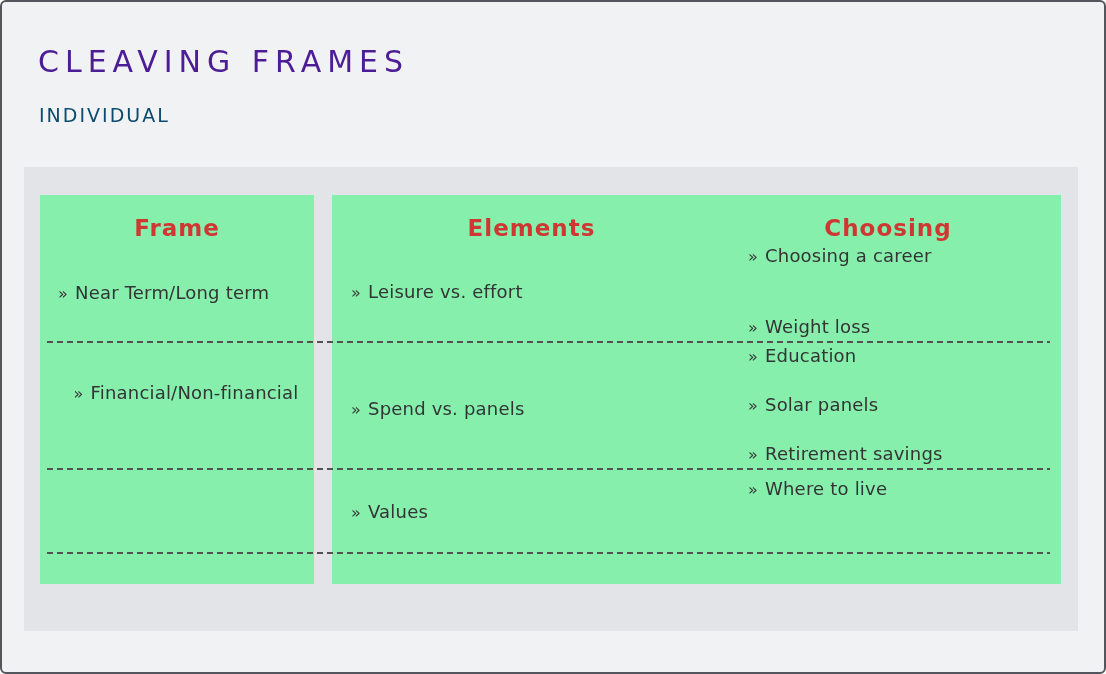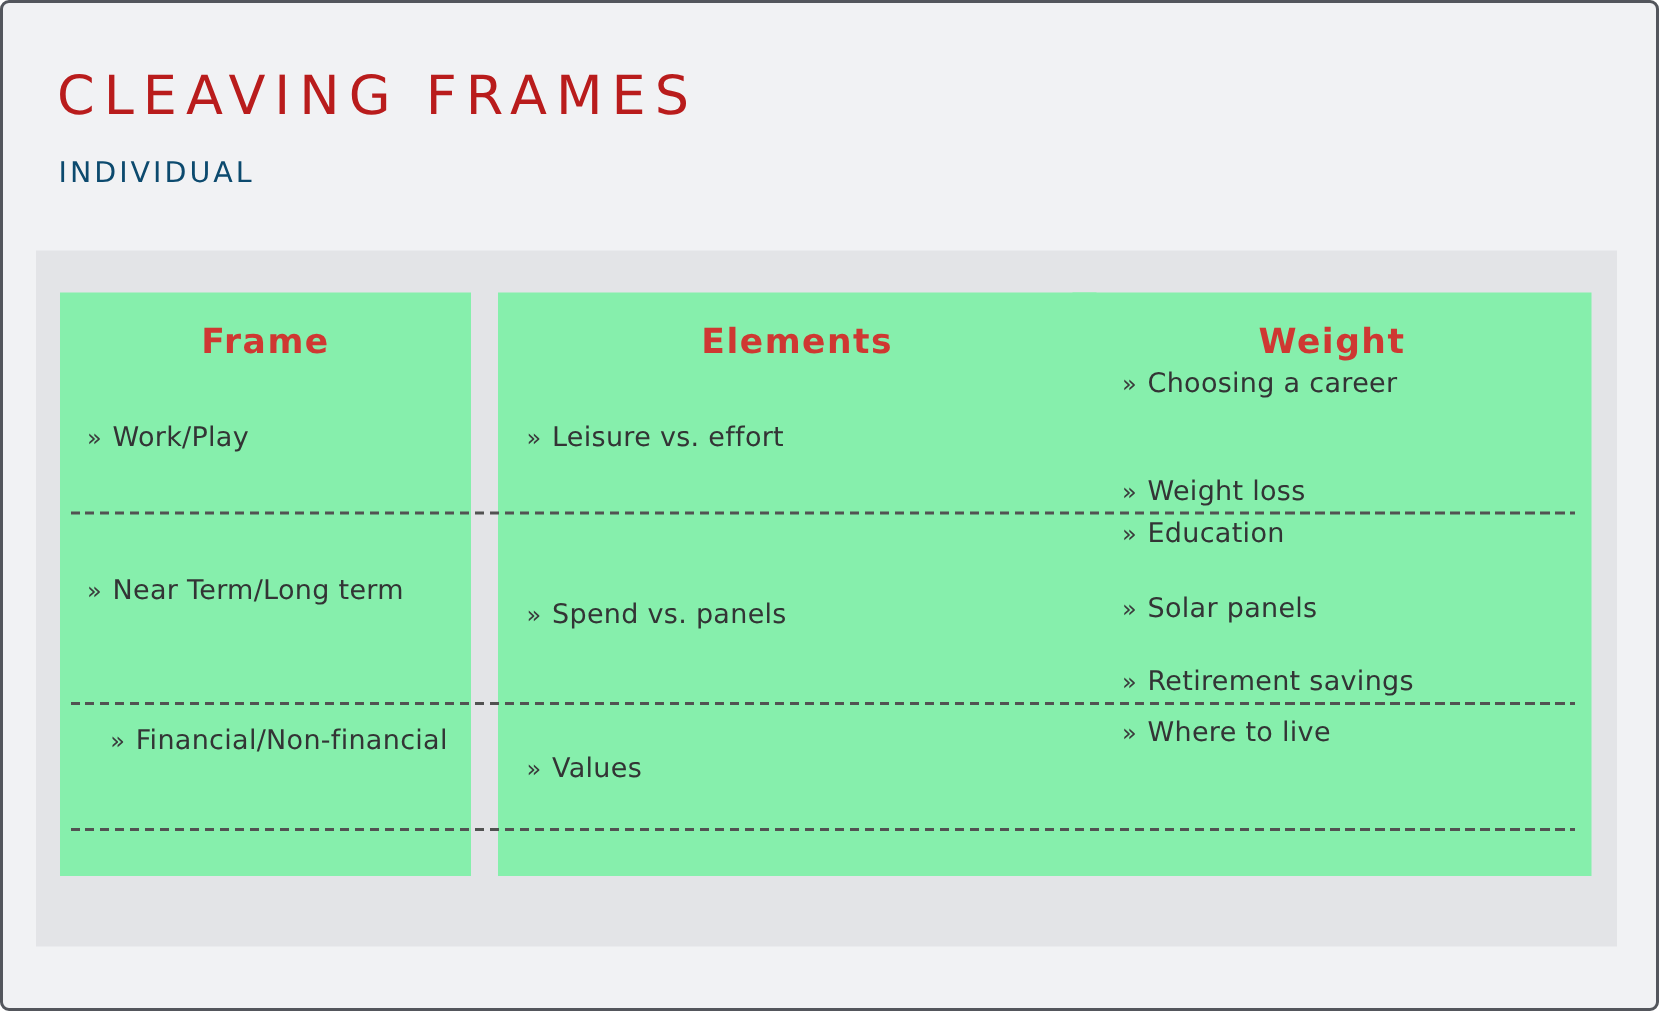--- a/index.html
+++ b/index.html
@@ -15,24 +15,24 @@
     box-sizing: border-box;
     background: #f1f2f4;
     border: 2px solid #53565c;
     border-radius: 6px;
     overflow: hidden;
   }
   .title {
     position: absolute;
     left: 36px;
     top: 42px;
-    font-size: 36px;
+    font-size: 30px;
     font-weight: 500;
     letter-spacing: 6px;
-    color: #b91c1c;
+    color: #4c1d95;
     white-space: nowrap;
     text-align: center;
   }
   .subtitle {
     position: absolute;
     left: 37px;
     top: 102px;
     font-size: 19px;
     font-weight: 500;
     letter-spacing: 2px;
@@ -114,23 +114,20 @@
 <body>
 
 <div class="page">
   <div class="title">CLEAVING FRAMES</div>
   <div class="subtitle">INDIVIDUAL</div>
 
   <div class="panel">
 
     <div class="col c0">
       <div class="col-header">Frame</div>
-      <div class="cell r1">
-        <div class="item"><span class="bullet">»</span><span>Work/Play</span></div>
-      </div>
       <div class="cell r2">
         <div class="item"><span class="bullet">»</span><span>Near Term/Long term</span></div>
       </div>
       <div class="cell r3">
         <div class="item"><span class="bullet">»</span><span>Financial/Non-financial</span></div>
       </div>
     </div>
 
     <div class="col c1">
       <div class="col-header">Elements</div>
@@ -139,21 +136,21 @@
       </div>
       <div class="cell r2">
         <div class="item"><span class="bullet">»</span><span>Spend vs. panels</span></div>
       </div>
       <div class="cell r3">
         <div class="item"><span class="bullet">»</span><span>Values</span></div>
       </div>
     </div>
 
     <div class="col c2">
-      <div class="col-header">Weight</div>
+      <div class="col-header">Choosing</div>
       <div class="cell r1">
         <div class="item"><span class="bullet">»</span><span>Choosing a career</span></div>
         <div class="item"><span class="bullet">»</span><span>Weight loss</span></div>
       </div>
       <div class="cell r2">
         <div class="item"><span class="bullet">»</span><span>Education</span></div>
         <div class="item"><span class="bullet">»</span><span>Solar panels</span></div>
         <div class="item"><span class="bullet">»</span><span>Retirement savings</span></div>
       </div>
       <div class="cell r3">

